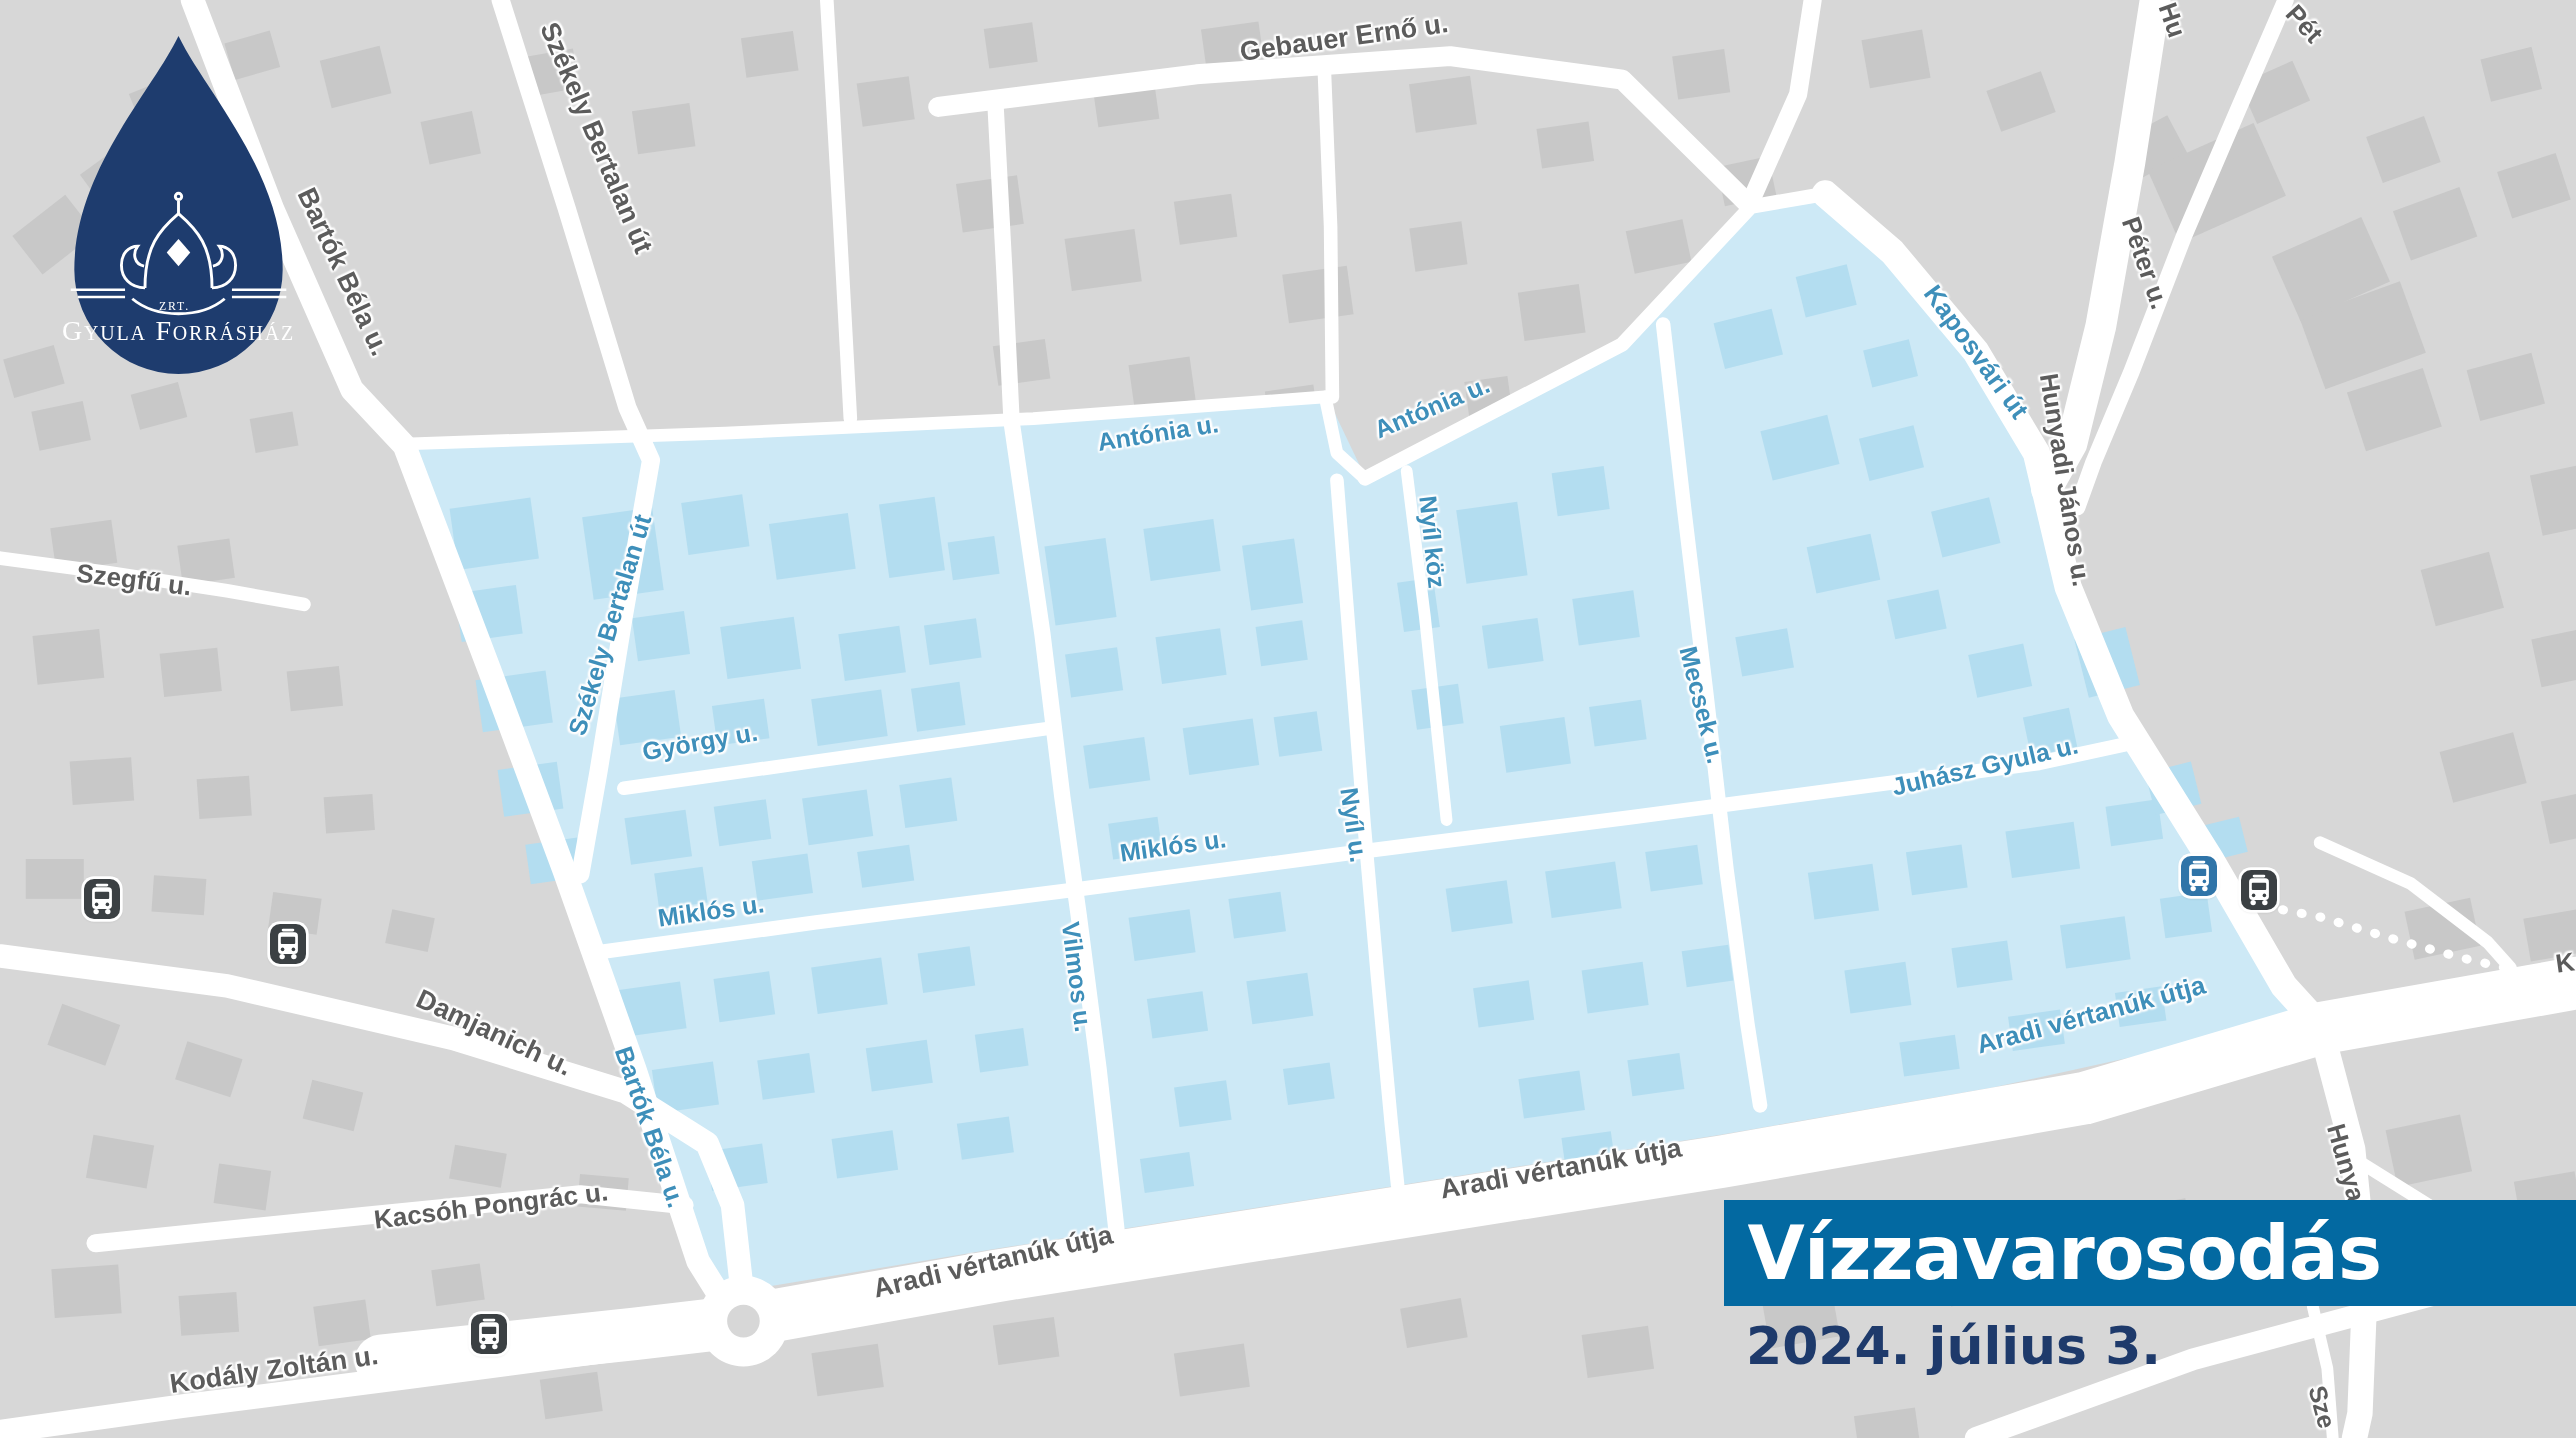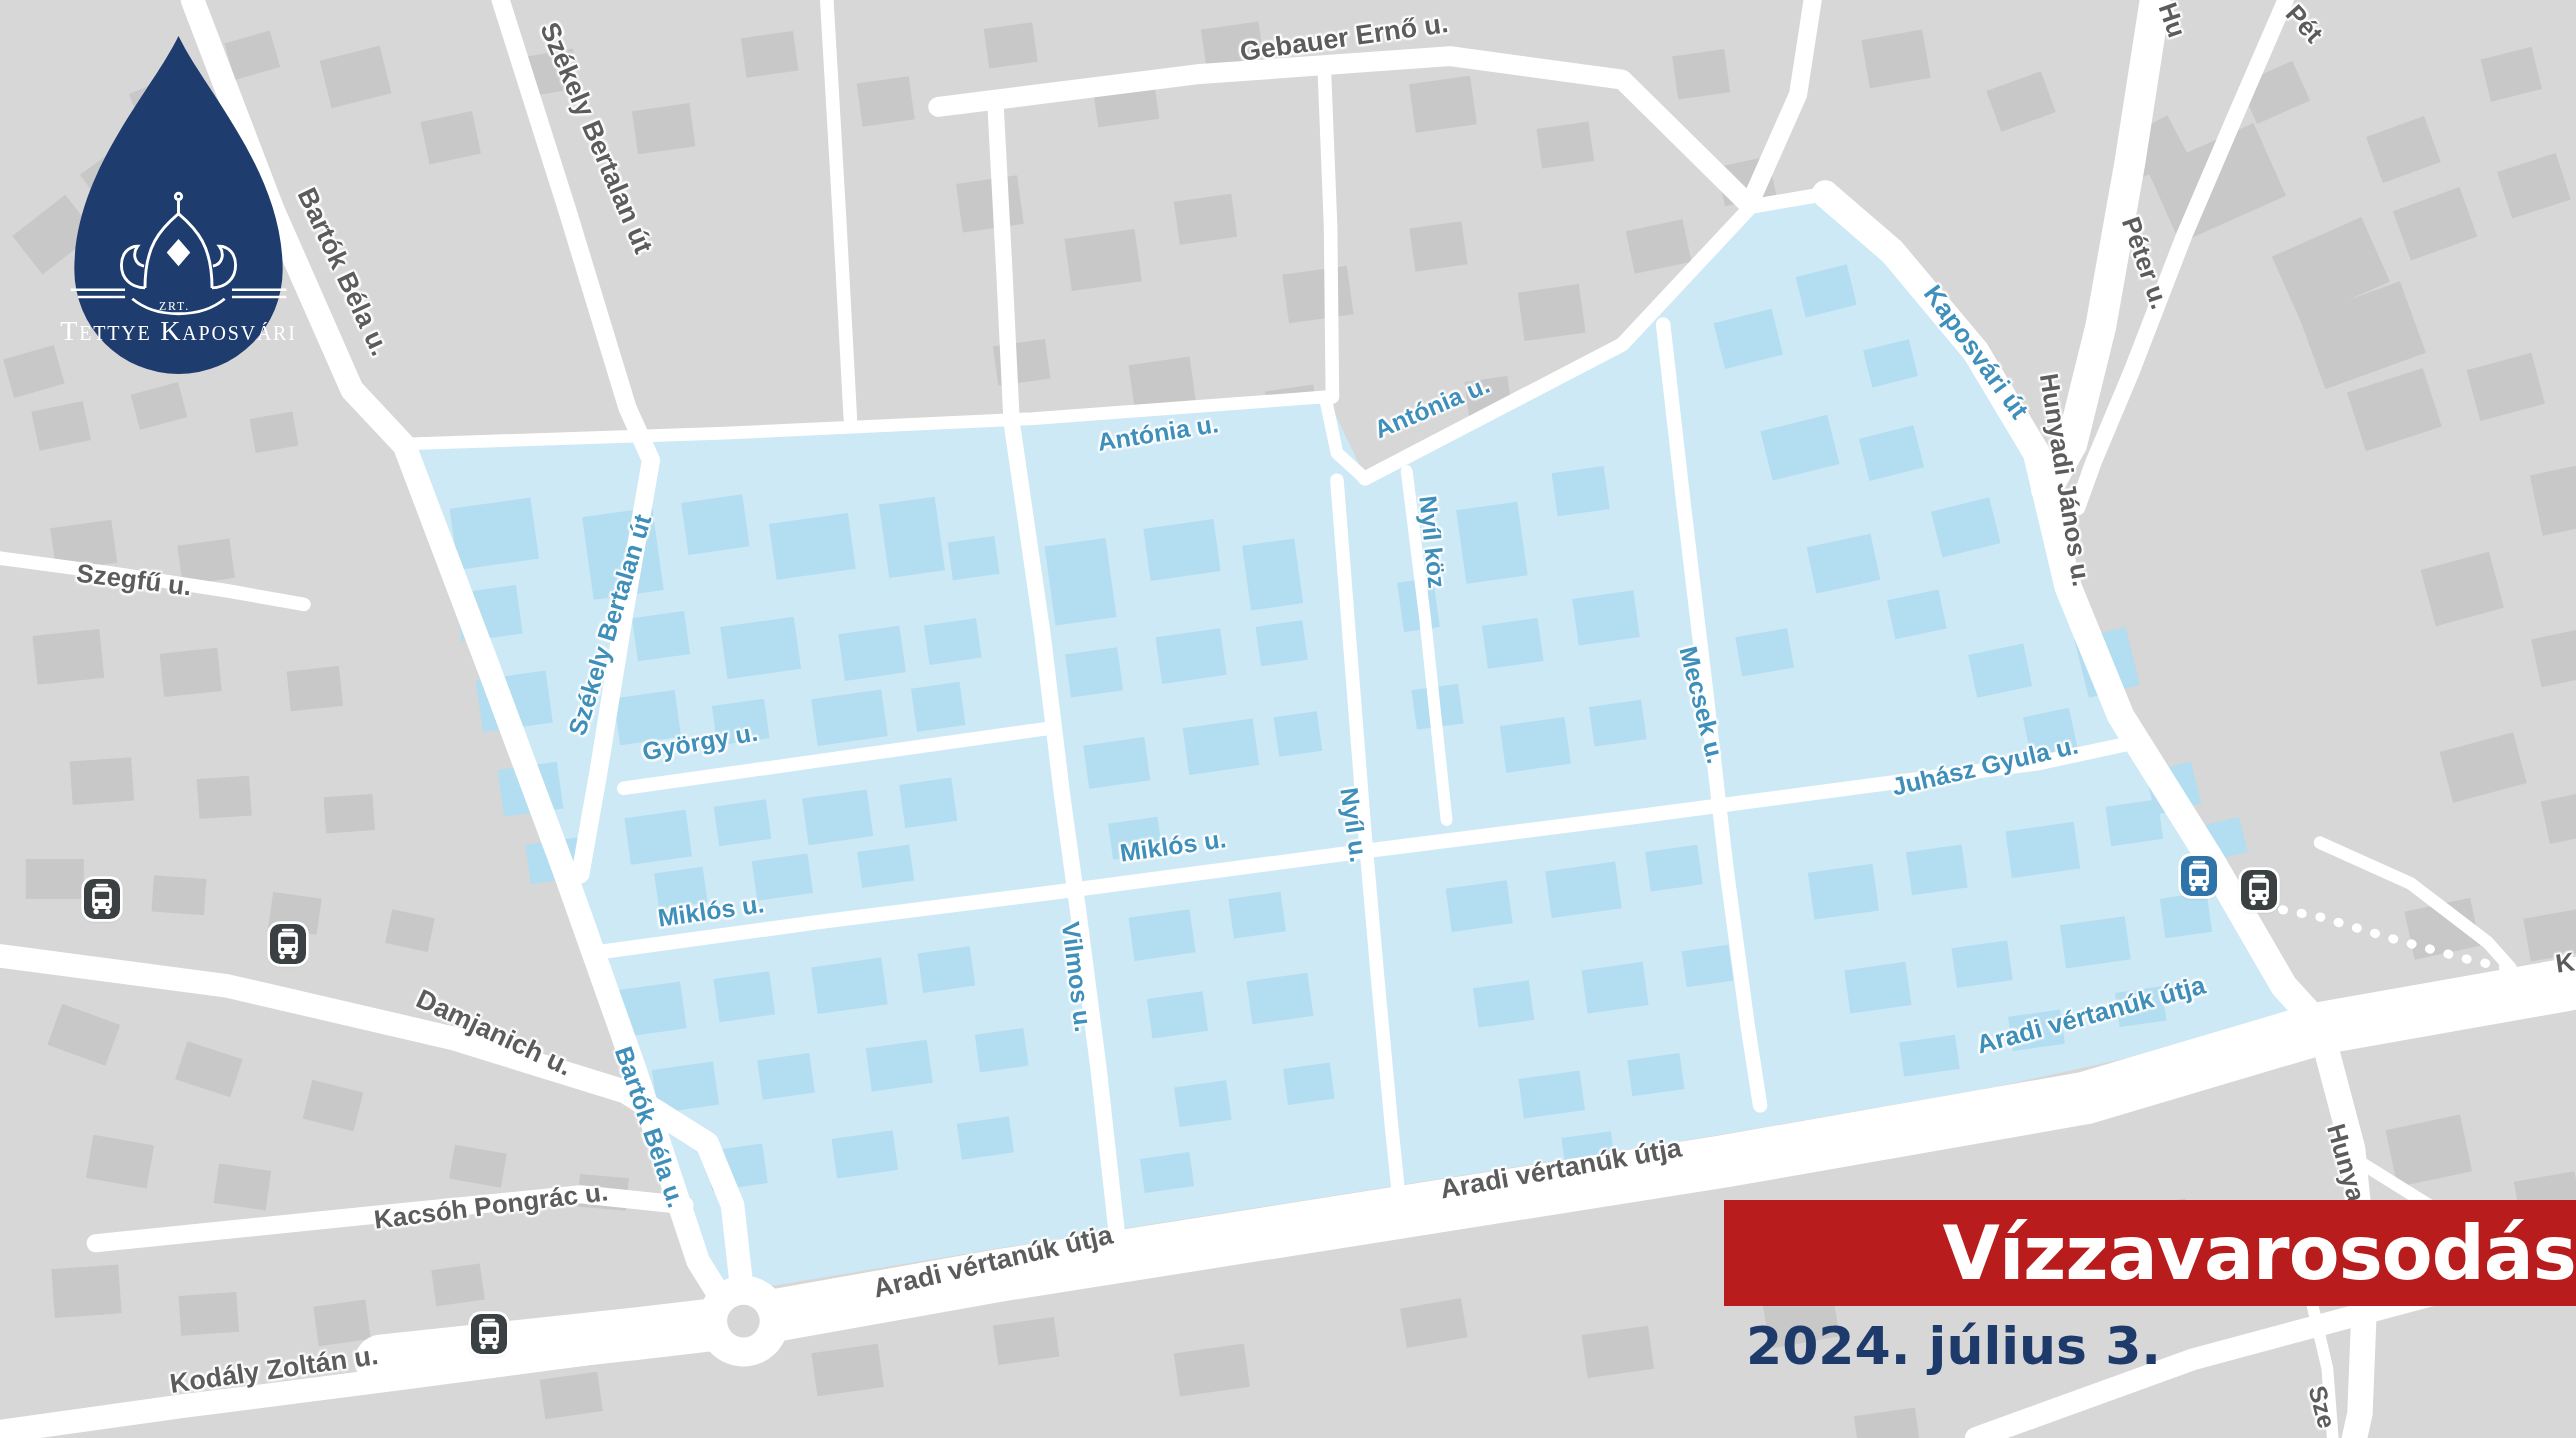--- a/index.html
+++ b/index.html
@@ -341,22 +341,22 @@
     </g>
     <g stroke="#ffffff" stroke-width="2.6">
       <line x1="26" y1="290" x2="86" y2="290"></line>
         <line x1="34" y1="298" x2="86" y2="298"></line>
       <line x1="204" y1="290" x2="264" y2="290"></line>
         <line x1="204" y1="298" x2="264" y2="298"></line>
     </g>
   </svg>
   <div id="logo-texts">
     <div id="logo-zrt">ZRT.</div>
-    <div id="logo-name">Tettye Kaposvári</div>
+    <div id="logo-name">Gyula Forrásház</div>
   </div>
 
-  <div id="banner" style="background: #b91c1c; justify-content: flex-end;">
+  <div id="banner" style="background: #0369a1;">
     <div id="banner-title" style="color: rgb(255, 255, 255);">Vízzavarosodás</div>
   </div>
   <div id="banner-date" style="color: rgb(30, 58, 107);">2024. július 3.</div>
 
 </div>
 
 
 </body></html>

